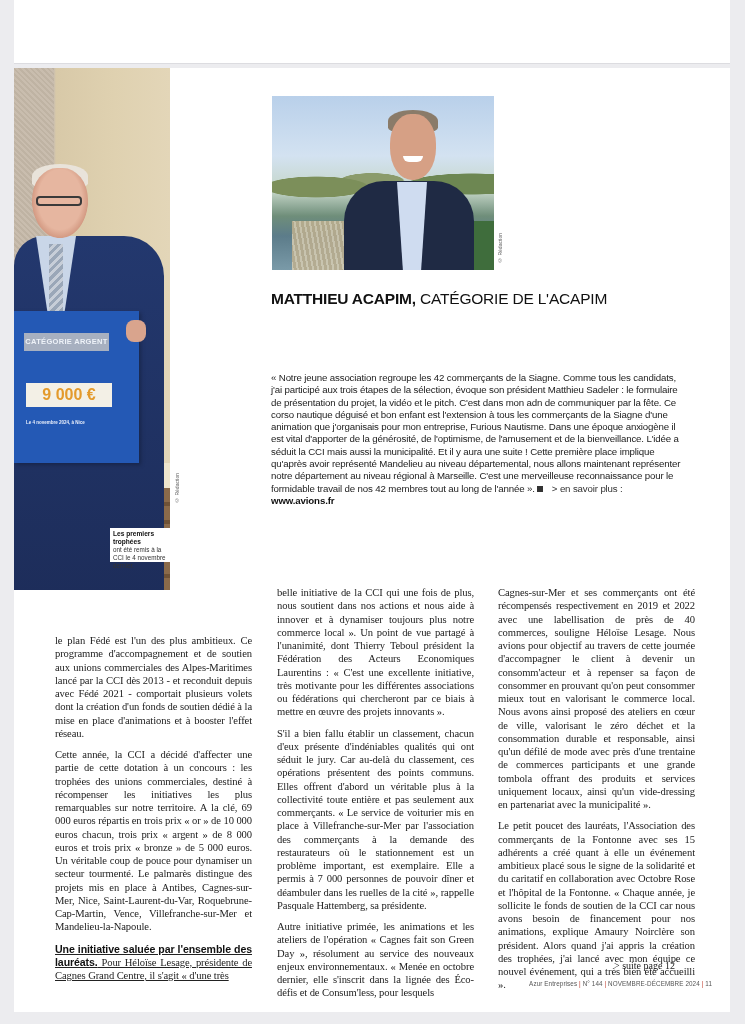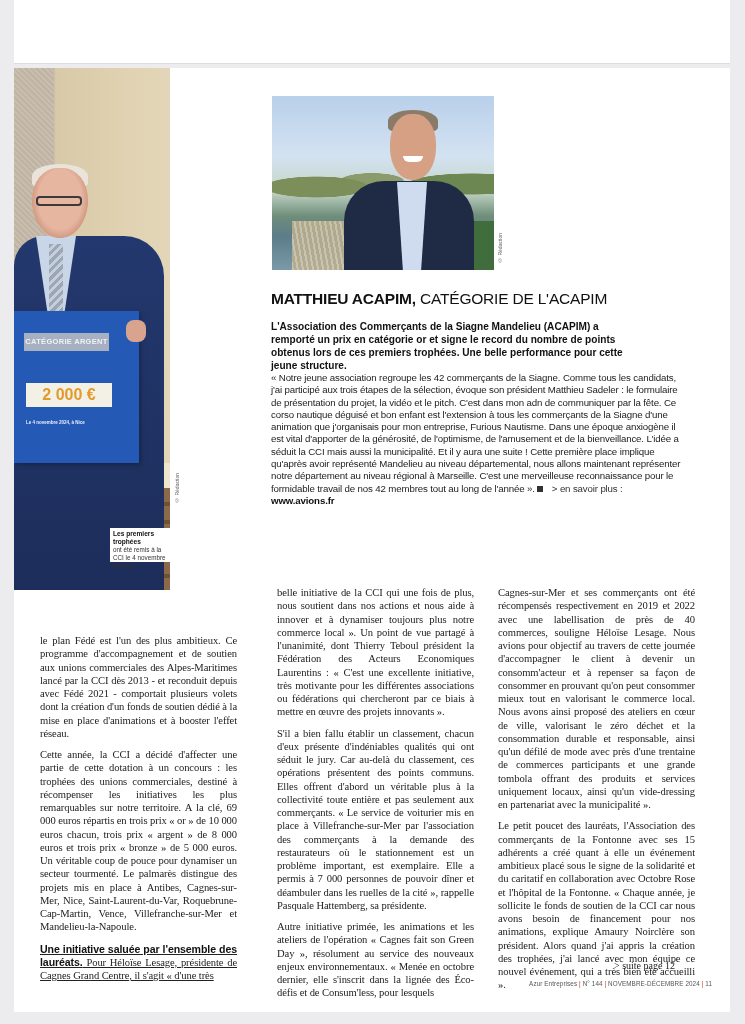--- a/index.html
+++ b/index.html
@@ -155,21 +155,21 @@
   .quote .more { color: #333; margin-left: 6px; }
   .quote .url { font-weight: bold; color: #111; }
   
   .col {
     position: absolute; width: 213px;
     font-family: "Liberation Serif", serif; font-size: 10.6px; line-height: 13.25px; color: #222;
     text-align: justify; letter-spacing: -0.1px;
   }
   .col p { margin: 8px; text-indent: 0; }
   .col .subhead { font-family: "Liberation Sans", sans-serif; font-weight: bold; color: #111; }
-  .col1 { left: 18px; top: 558px; }
+  .col1 { left: 33px; top: 558px; }
   .col2 { left: 255px; top: 510px; }
   .col3 { left: 476px; top: 510px; }
   .suite {
     position: absolute; left: 600px; top: 892px; width: 98px; text-align: left;
     font-family: "Liberation Serif", serif; font-size: 10px; color: #222;
   }
   .footer {
     position: absolute; left: 460px; top: 912px; width: 238px; text-align: right;
     font-family: "Liberation Sans", sans-serif; font-size: 6.3px; color: #555; letter-spacing: 0.1px;
   }
@@ -187,21 +187,21 @@
     <div class="wall-base"></div>
     <div class="stairs"></div>
     <div class="suit"></div>
     <div class="shirt"></div>
     <div class="tie"></div>
     <div class="hair"></div>
     <div class="head"></div>
     <div class="glasses"></div>
     <div class="board">
       <div class="cat">CATÉGORIE ARGENT</div>
-      <div class="amount">2 000 €</div>
+      <div class="amount">9 000 €</div>
       <div class="date">Le 4 novembre 2024, à Nice</div>
     </div>
     <div class="hand"></div>
     <div class="caption-box">
       <b>Les premiers trophées</b>
       <span>ont été remis à la CCI le 4 novembre dernier.</span>
     </div>
   </div>
   <div class="credit" style="left:160px; top:405px;">© Rédaction</div>
 
@@ -214,21 +214,20 @@
     <div class="hair"></div>
     <div class="head"></div>
     <div class="smile"></div>
   </div>
   <div class="credit" style="left:483px; top:165px;">© Rédaction</div>
 
   <div class="headline">
     <b>MATTHIEU ACAPIM,</b><span class="role"> CATÉGORIE DE L'ACAPIM</span>
   </div>
 
-  <div class="lead">L'Association des Commerçants de la Siagne Mandelieu (ACAPIM) a remporté un prix en catégorie or et signe le record du nombre de points obtenus lors de ces premiers trophées. Une belle performance pour cette jeune structure.</div>
 
   <div class="quote">
     <span>« Notre jeune association regroupe les 42 commerçants de la Siagne. Comme tous les candidats, j'ai participé aux trois étapes de la sélection, évoque son président Matthieu Sadeler : le formulaire de présentation du projet, la vidéo et le pitch. C'est dans mon adn de communiquer par la fête. Ce corso nautique déguisé et bon enfant est l'extension à tous les commerçants de la Siagne d'une animation que j'organisais pour mon entreprise, Furious Nautisme. Dans une époque anxiogène il est vital d'apporter de la générosité, de l'optimisme, de l'amusement et de la bienveillance. L'idée a séduit la CCI mais aussi la municipalité. Et il y aura une suite ! Cette première place implique qu'après avoir représenté Mandelieu au niveau départemental, nous allons maintenant représenter notre département au niveau régional à Marseille. C'est une merveilleuse reconnaissance pour le formidable travail de nos 42 membres tout au long de l'année ».</span><span class="end-square"></span><span class="more">&gt; en savoir plus :</span>
     <span class="url">www.avions.fr</span>
   </div>
 
   <div class="col col1">
     <p>le plan Fédé est l'un des plus ambitieux. Ce programme d'accompagnement et de soutien aux unions commerciales des Alpes-Maritimes lancé par la CCI dès 2013 - et reconduit depuis avec Fédé 2021 - comportait plusieurs volets dont la création d'un fonds de soutien dédié à la mise en place d'animations et à booster l'effet réseau.</p>
     <p>Cette année, la CCI a décidé d'affecter une partie de cette dotation à un concours : les trophées des unions commerciales, destiné à récompenser les initiatives les plus remarquables sur notre territoire. A la clé, 69 000 euros répartis en trois prix « or » de 10 000 euros chacun, trois prix « argent » de 8 000 euros et trois prix « bronze » de 5 000 euros. Un véritable coup de pouce pour dynamiser un secteur tourmenté. Le palmarès distingue des projets mis en place à Antibes, Cagnes-sur-Mer, Nice, Saint-Laurent-du-Var, Roquebrune-Cap-Martin, Vence, Villefranche-sur-Mer et Mandelieu-la-Napoule.</p>
     <p style="margin-top:9px;text-decoration:underline;"><span class="subhead">Une initiative saluée par l'ensemble des lauréats.</span><span> Pour Héloïse Lesage, présidente de Cagnes Grand Centre, il s'agit « d'une très</span></p>

